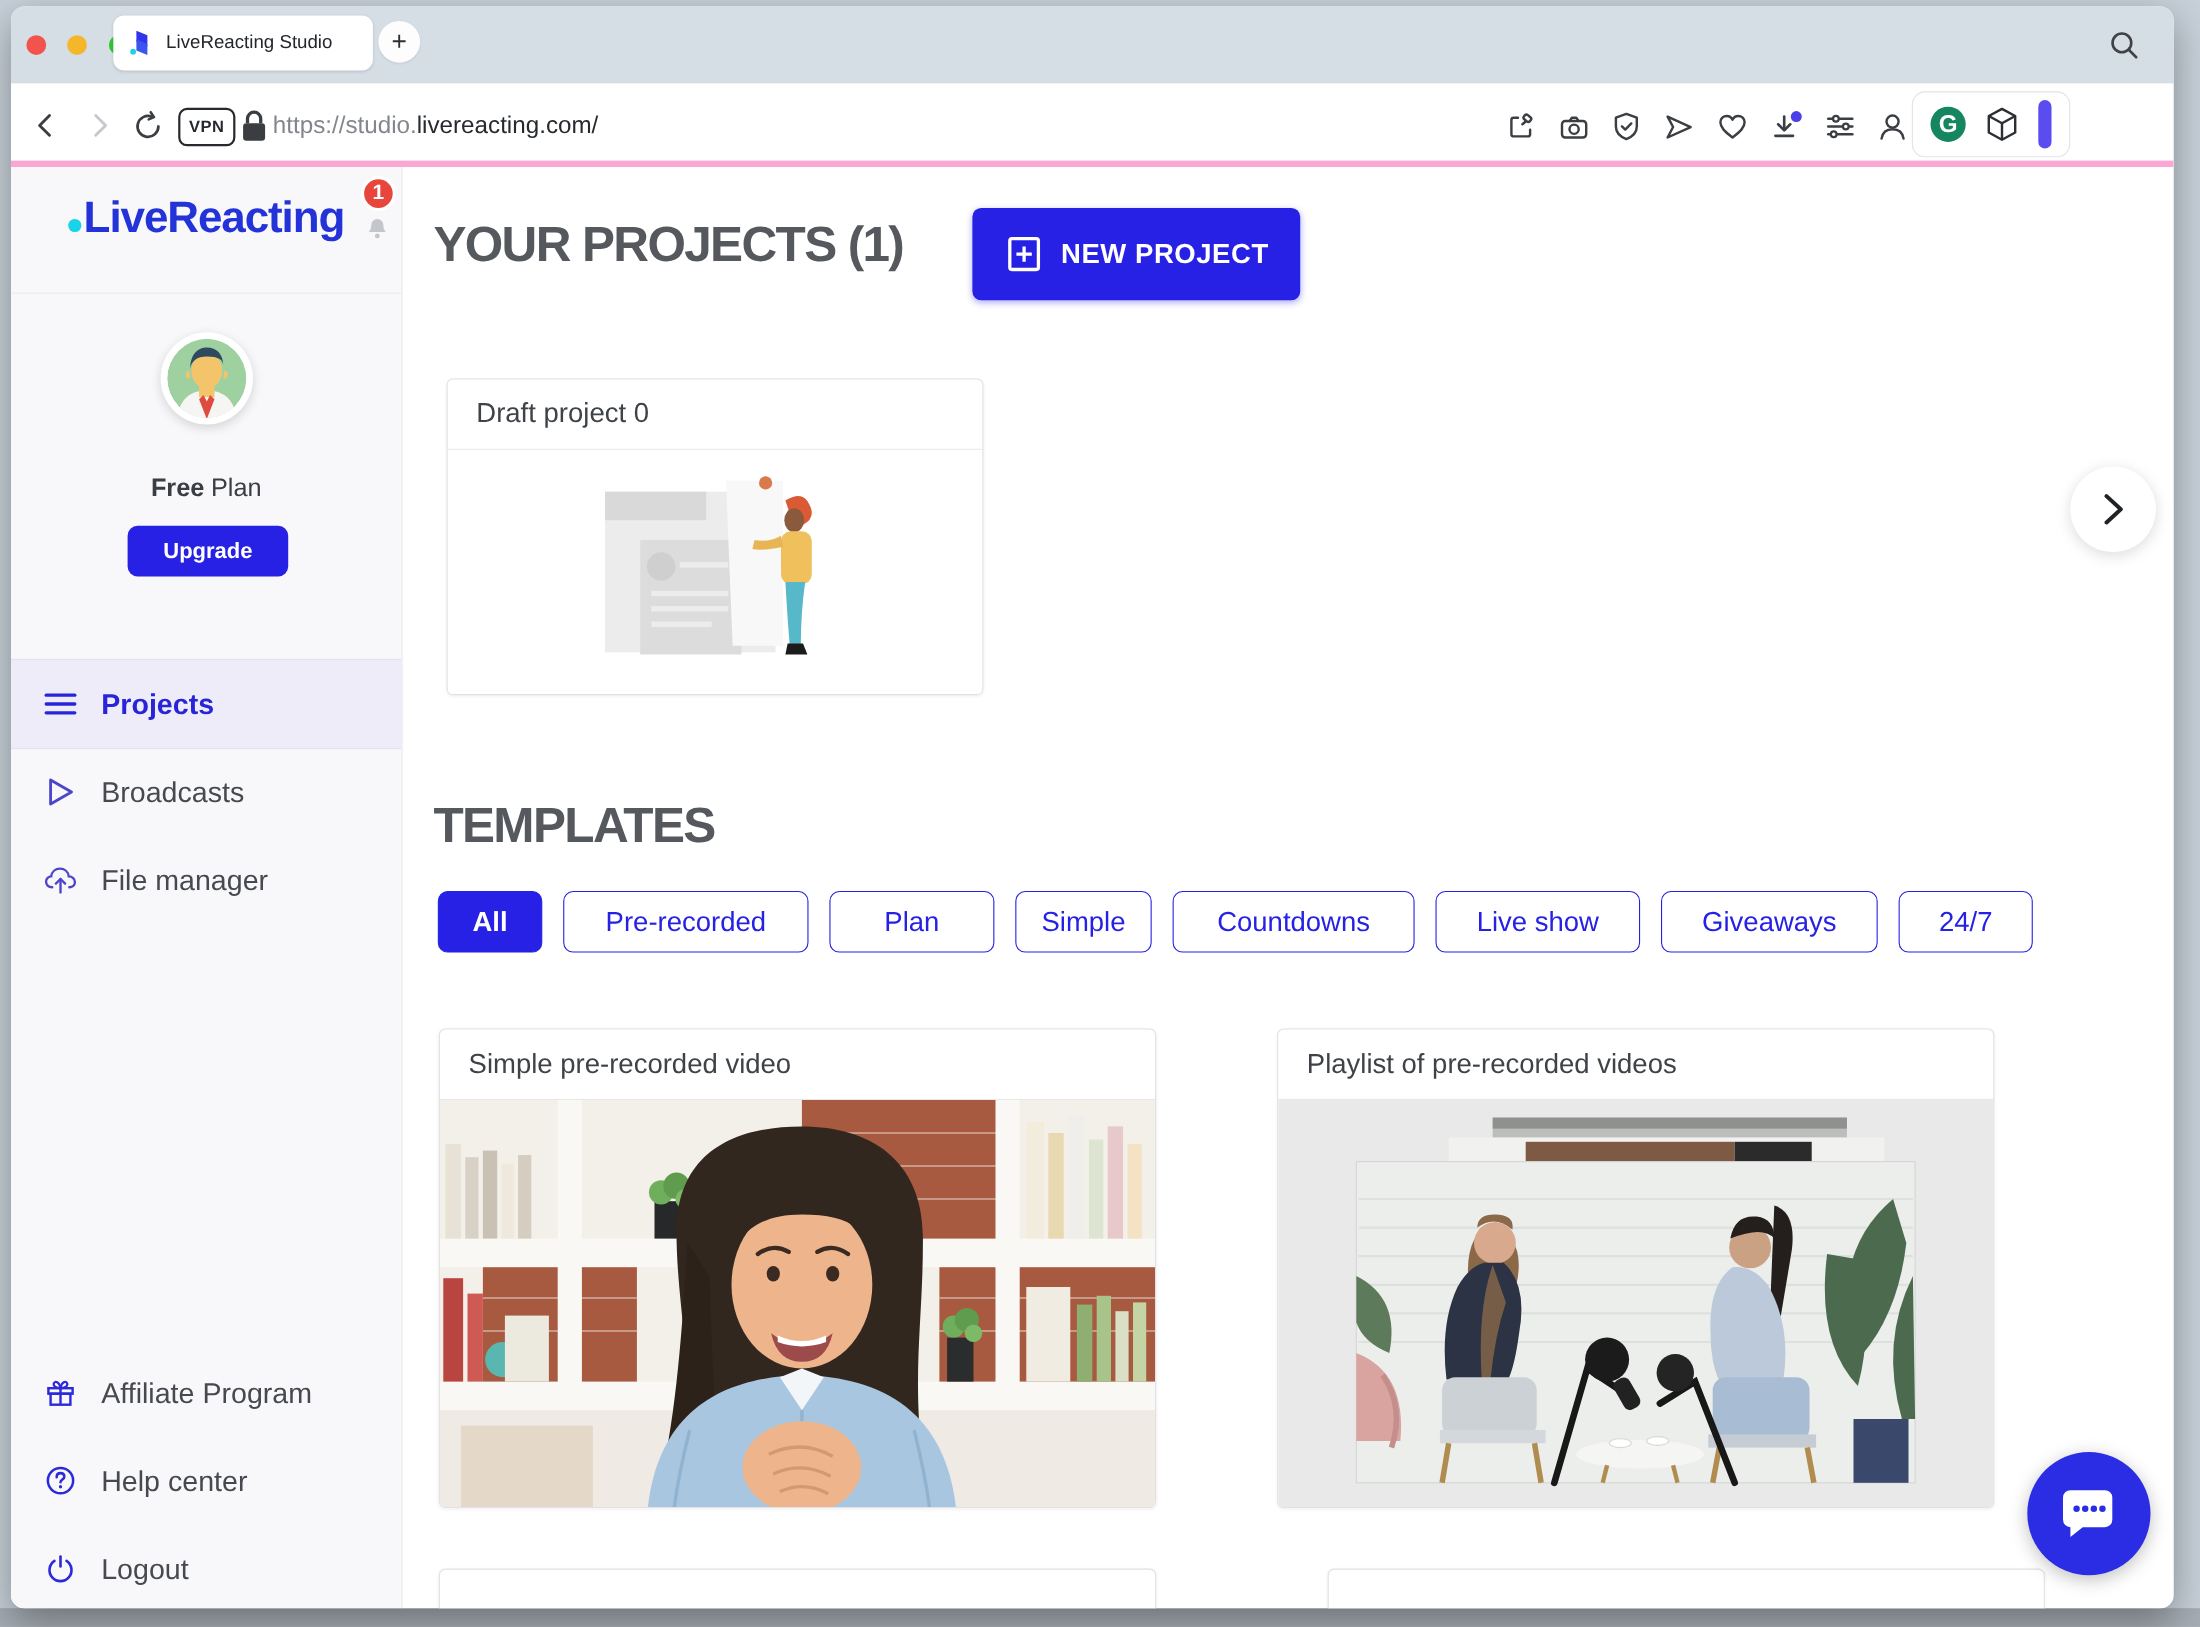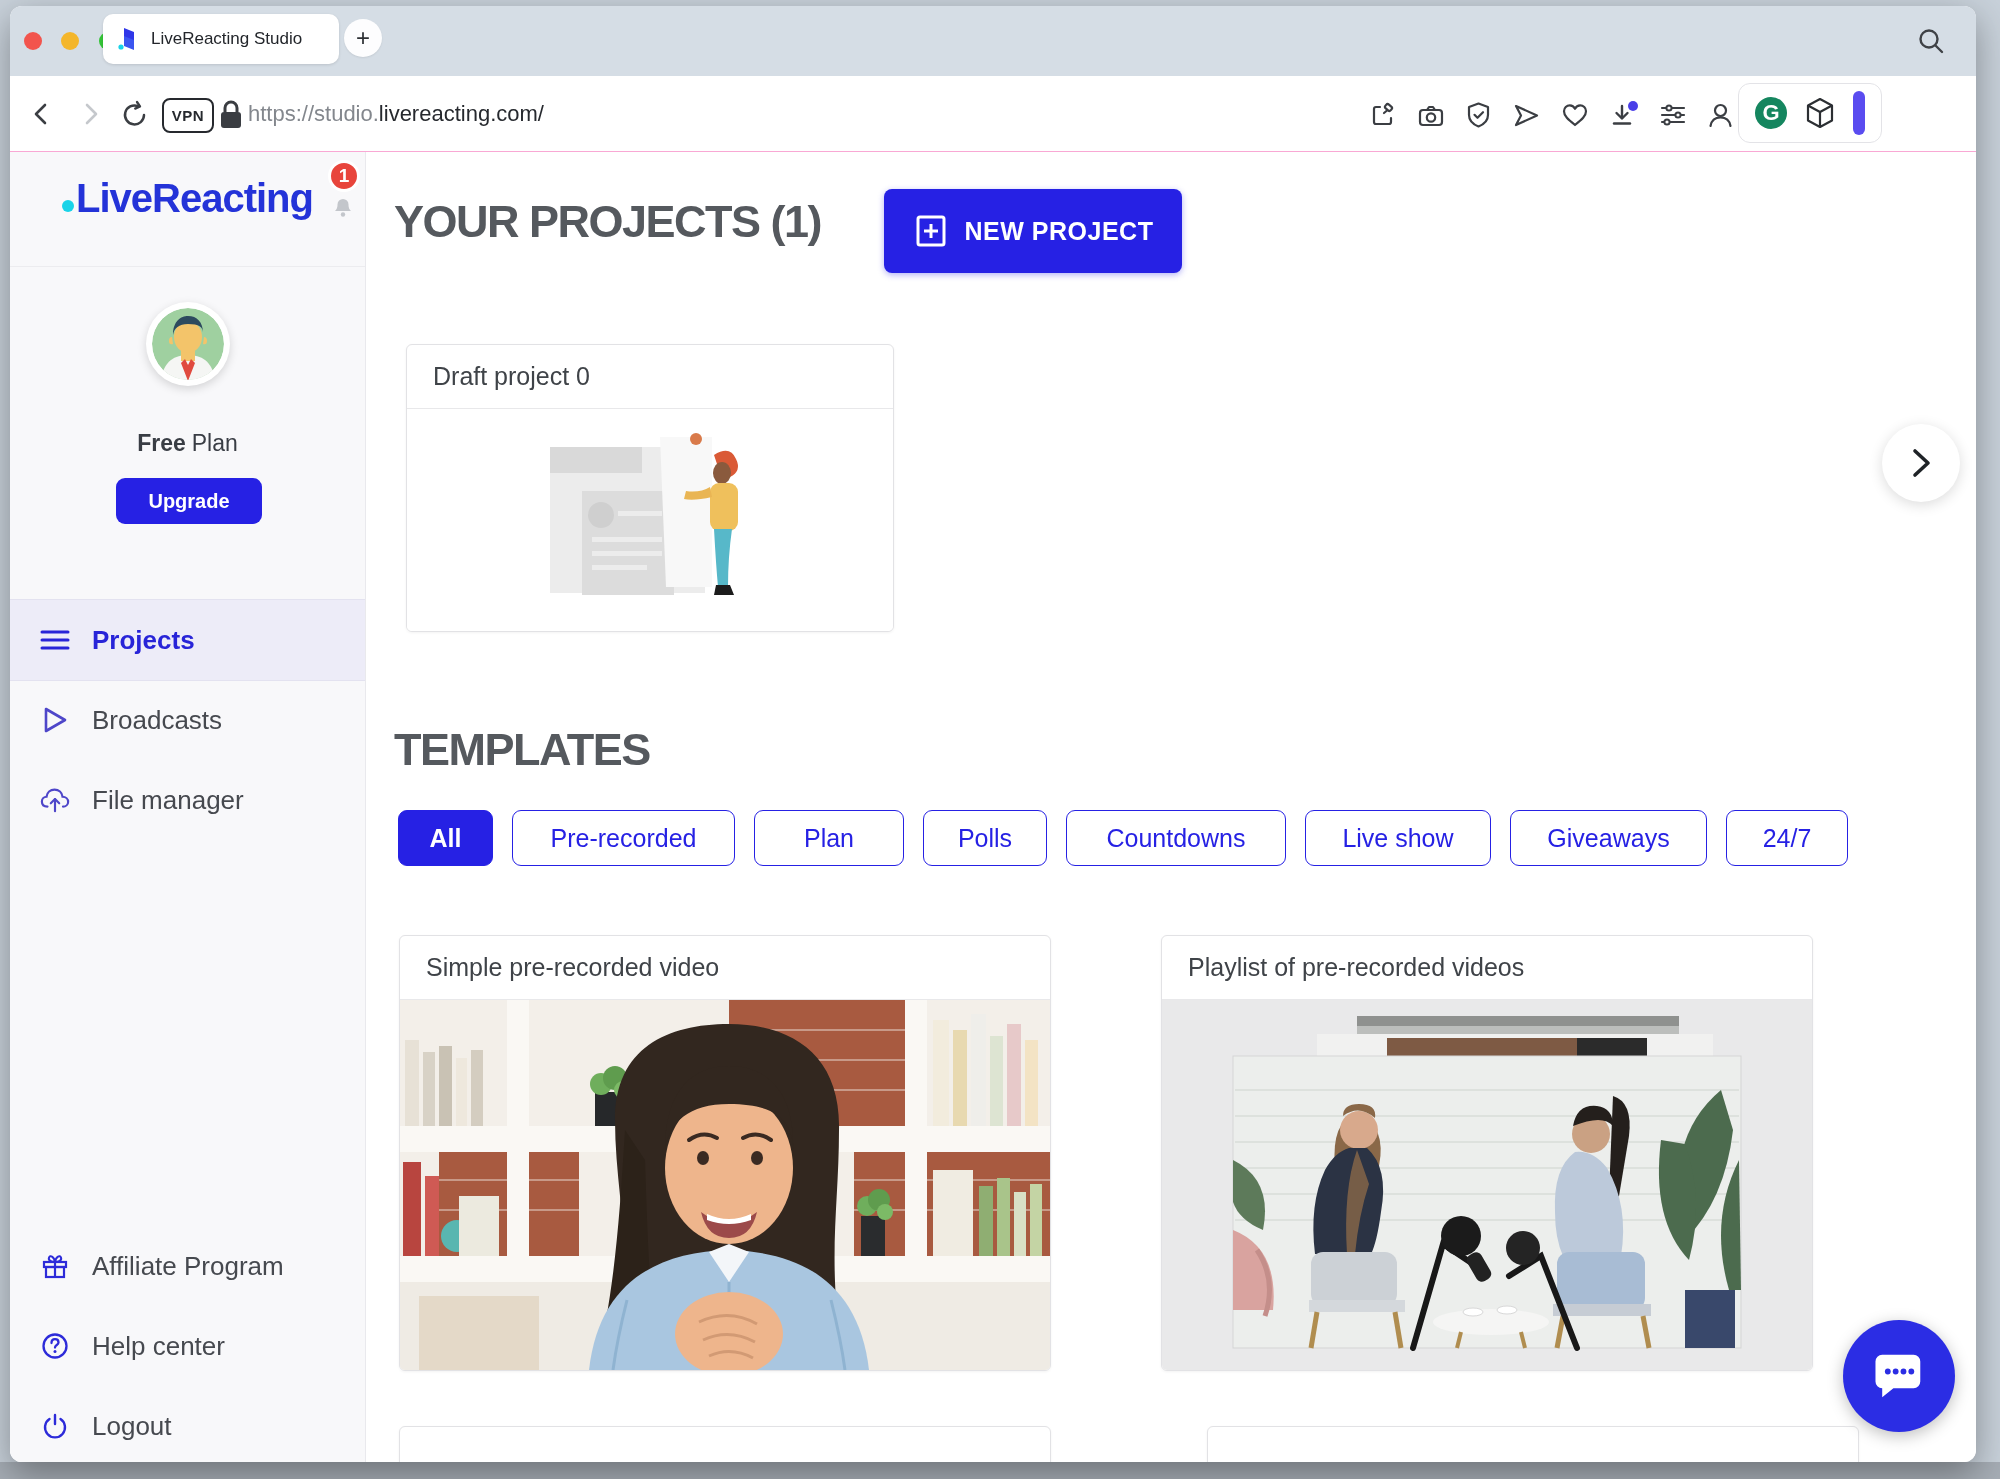--- a/index.html
+++ b/index.html
@@ -12,21 +12,21 @@
   .light{position:absolute;top:26px;width:18px;height:18px;border-radius:50%;}
   .light.red{left:14px;background:#f2544d;}
   .light.yellow{left:51px;background:#f4b62b;}
   .light.green{left:89px;background:#33c436;}
   .tab{position:absolute;left:93px;top:8px;width:236px;height:50px;background:#fff;border-radius:10px;box-shadow:0 1px 3px rgba(0,0,0,.12);display:flex;align-items:center;padding:0 14px;box-sizing:border-box;gap:10px;}
   .tab-title{font-size:17px;color:#23262b;white-space:nowrap;}
   .newtab{position:absolute;left:334px;top:13px;width:38px;height:38px;border-radius:50%;background:#fdfdfe;display:flex;align-items:center;justify-content:center;font-size:24px;color:#2c2f33;box-shadow:0 1px 2px rgba(0,0,0,.08);}
   .tb-search{position:absolute;right:30px;top:20px;}
 
   
-  .toolbar{position:absolute;left:0;top:70px;width:100%;height:76px;background:#fff;border-bottom:1px solid #f9a8d4;box-sizing:border-box;}
+  .toolbar{position:absolute;left:0;top:70px;width:100%;height:76px;background:#fff;border-bottom:6px solid #f9a8d4;box-sizing:border-box;}
   .tb-item{position:absolute;top:24px;}
   .vpn-badge{position:absolute;left:152px;top:22px;width:48px;height:31px;border:2.5px solid #26292e;border-radius:8px;display:flex;align-items:center;justify-content:center;font-size:15px;font-weight:700;color:#26292e;letter-spacing:.5px;}
   .url{position:absolute;left:238px;top:25px;font-size:22px;white-space:nowrap;}
   .url .muted{color:#83878d;}
   .url .domain{color:#26292e;}
   .tb-icons{position:absolute;left:1360px;top:24px;display:flex;gap:20px;align-items:center;}
   .ext-panel{position:absolute;left:1728px;top:7px;height:60px;border:1px solid #e3e3e7;border-radius:12px;display:flex;align-items:center;gap:18px;padding:0 16px;box-sizing:border-box;}
   .gram{width:32px;height:32px;border-radius:50%;background:#15865f;color:#fff;font-weight:700;font-size:22px;display:flex;align-items:center;justify-content:center;}
   .side-pill{width:12px;height:44px;border-radius:6px;background:#5a4cf0;}
 
@@ -307,21 +307,21 @@
           <polyline points="9,5 22,17 9,29" fill="none" stroke="#1f2327" stroke-width="3.6" stroke-linecap="round" stroke-linejoin="round"></polyline>
         </svg>
       </div>
 
       <div class="main-hdr" style="left:384px;top:572px">TEMPLATES</div>
 
       <div class="pills">
         <div class="pill active">All</div>
         <div class="pill">Pre-recorded</div>
         <div class="pill">Plan</div>
-        <div class="pill">Polls</div>
+        <div class="pill">Simple</div>
         <div class="pill">Countdowns</div>
         <div class="pill">Live show</div>
         <div class="pill">Giveaways</div>
         <div class="pill">24/7</div>
       </div>
 
       <div class="card tpl1">
         <div class="chead">Simple pre-recorded video</div>
         <div class="cbody">
           <svg class="photo" viewBox="0 0 652 370" preserveAspectRatio="xMidYMid slice">

